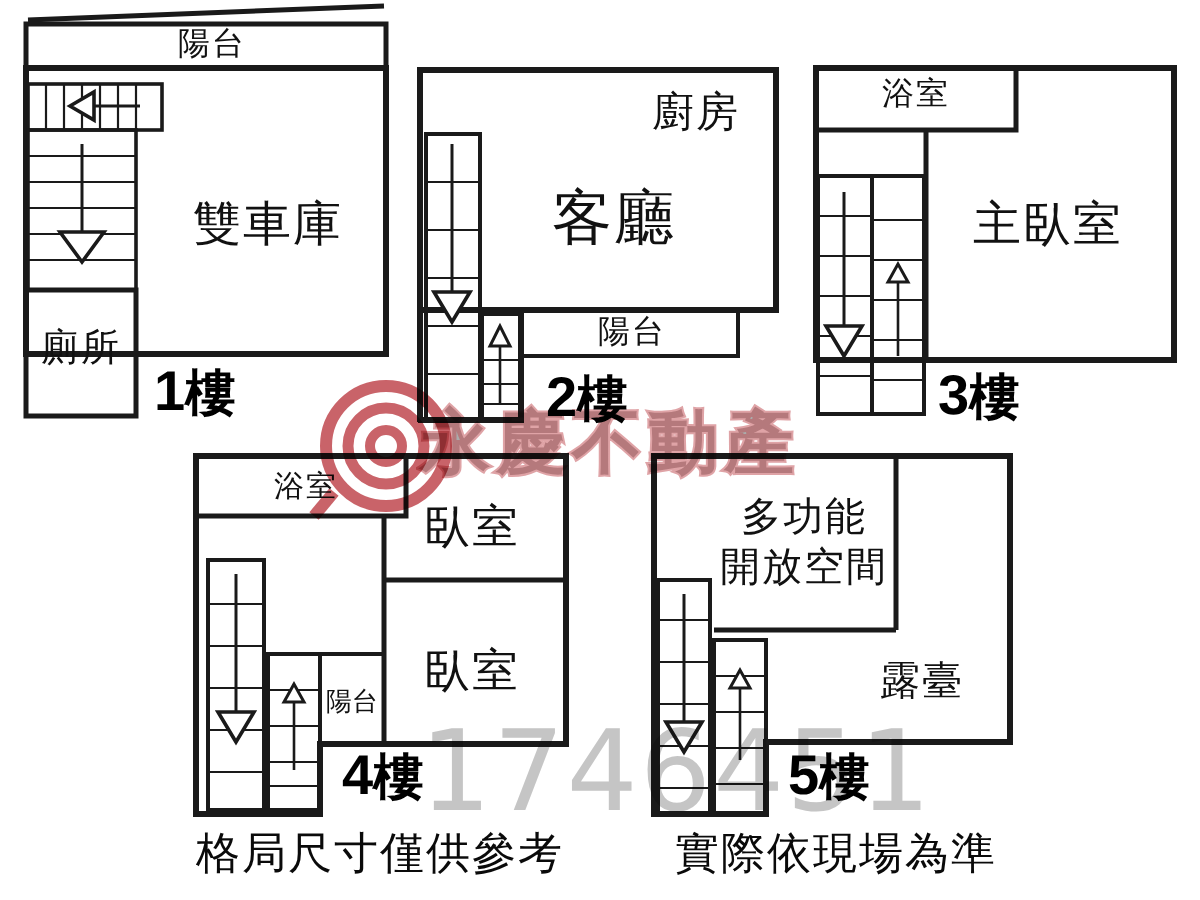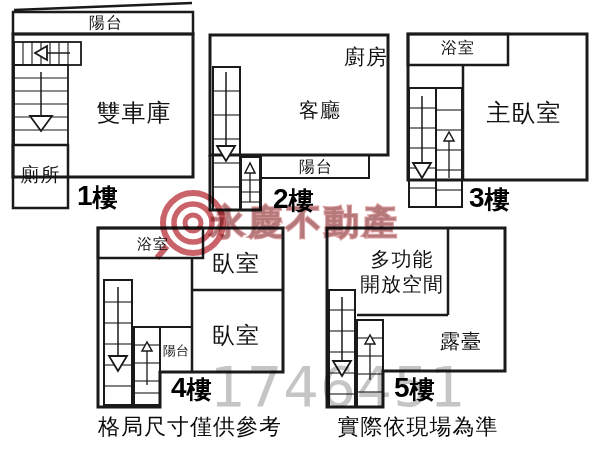--- a/index.html
+++ b/index.html
@@ -101,22 +101,22 @@
       <rect class="walls" x="36" y="127" width="19" height="53" stroke-width="2" fill="#fff"></rect>
       <g stroke="#1a1a1a" stroke-width="1.1">
         <line x1="36" y1="150" x2="55" y2="150"></line>
           <line x1="36" y1="162" x2="55" y2="162"></line>
           <line x1="36" y1="172" x2="55" y2="172"></line>
       </g>
       <polygon points="45,133 40,143 50,143" fill="#fff" stroke="#1a1a1a" stroke-width="1.5"></polygon>
       <line x1="45" y1="143" x2="45" y2="172" stroke="#1a1a1a" stroke-width="1.3"></line>
     </g>
   </svg>
-  <div class="lbl" style="left:338px;top:44px;width:56px;height:24px;font-size:21px">廚房</div>
-  <div class="lbl" style="left:281px;top:92px;width:78px;height:36px;font-size:20px">客廳</div>
+  <div class="lbl" style="left:320px;top:44px;width:56px;height:24px;font-size:21px">廚房</div>
+  <div class="lbl" style="left:268px;top:92px;width:78px;height:36px;font-size:30px">客廳</div>
   <div class="lbl" style="left:285px;top:156px;width:62px;height:22px;font-size:16px">陽台</div>
   <div class="floor-label" style="left:273px;top:185px">
     <b>2</b>
       <span>樓</span>
   </div>
 
   <svg style="left:405px;top:28px" width="190" height="187" viewBox="0 0 190 187">
     <rect class="walls" x="3" y="6" width="179" height="146" stroke-width="3"></rect>
     <rect class="walls" x="3" y="6" width="100" height="31" stroke-width="2.5"></rect>
     <line class="walls" x1="58" y1="37" x2="58" y2="152" stroke-width="2.5"></line>

